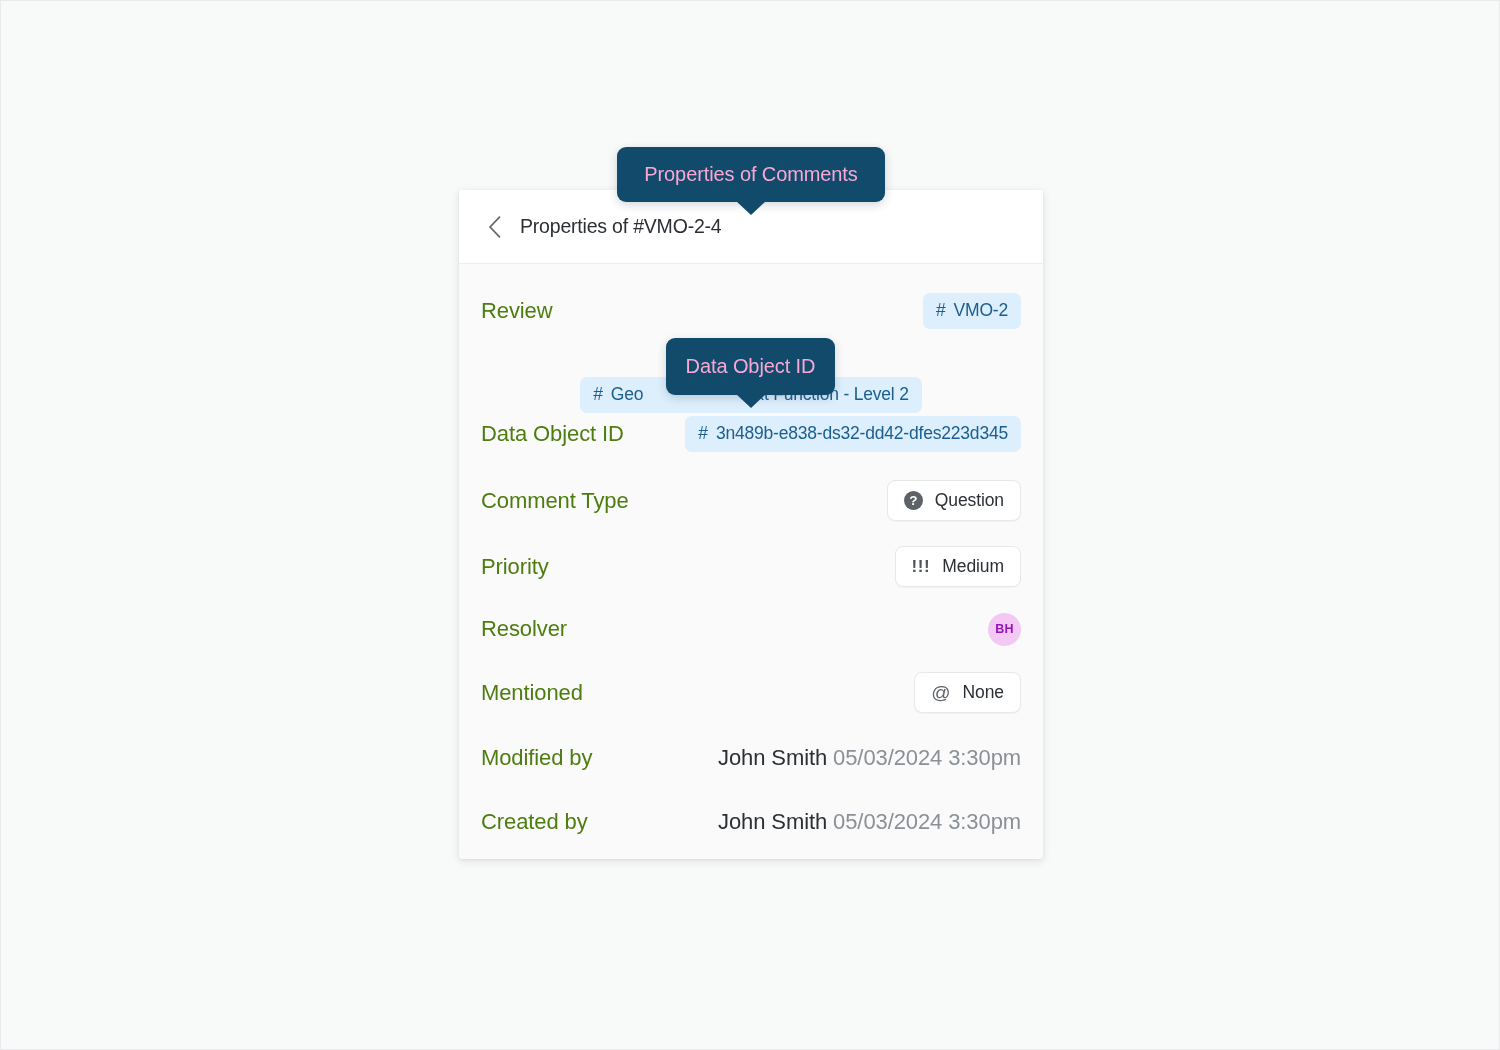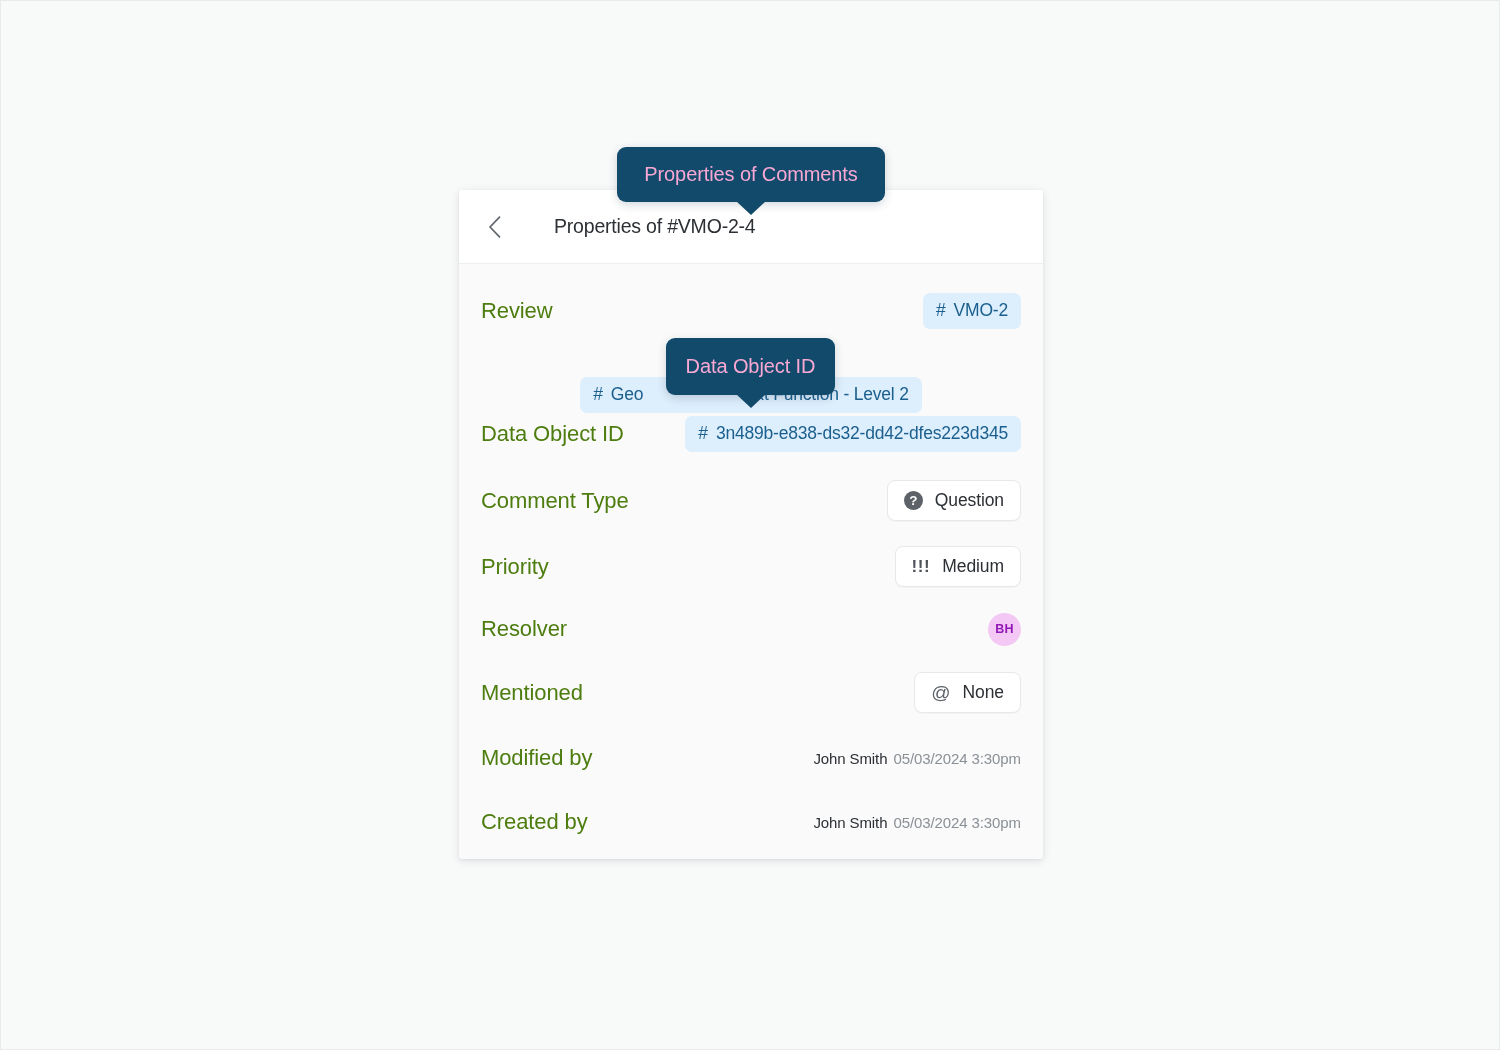--- a/index.html
+++ b/index.html
@@ -39,21 +39,20 @@
   }
 
   .card-header {
     height: 74px;
     background: #ffffff;
     border-bottom: 1px solid #eceef0;
     display: flex;
     align-items: center;
     padding-left: 22px;
     box-sizing: border-box;
-    gap: 34px;
   }
 
   .back-btn {
     width: 26px;
     height: 26px;
     display: flex;
     align-items: center;
     justify-content: center;
     cursor: pointer;
     flex: 0 0 auto;
@@ -181,21 +180,21 @@
     font-weight: bold;
     display: flex;
     align-items: center;
     justify-content: center;
     cursor: pointer;
     letter-spacing: 0.2px;
   }
 
   
   .userdate {
-    font-size: 15px;
+    font-size: 22px;
     letter-spacing: -0.1px;
     white-space: nowrap;
   }
   .userdate .uname { color: #2c3034; }
   .userdate .udate { color: #8a9097; margin-left: 6px; }
 
   
   .tooltip {
     position: absolute;
     background: #124a6b;

